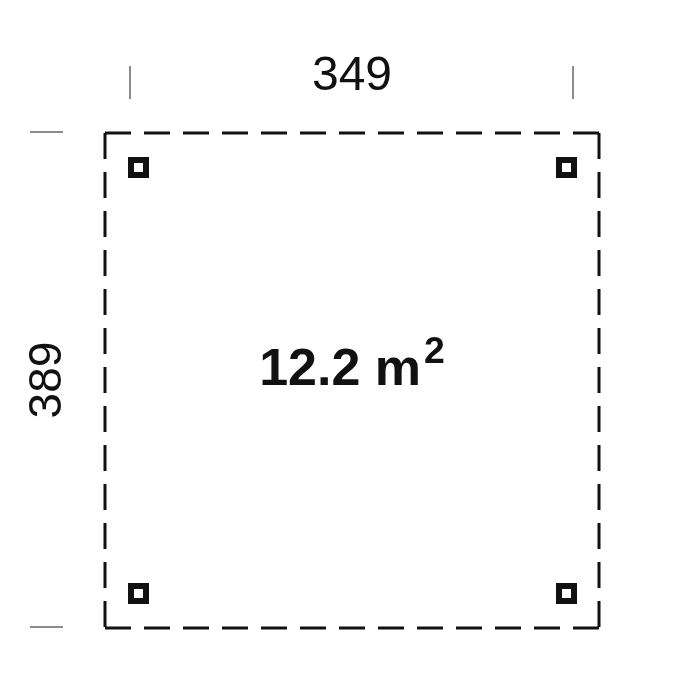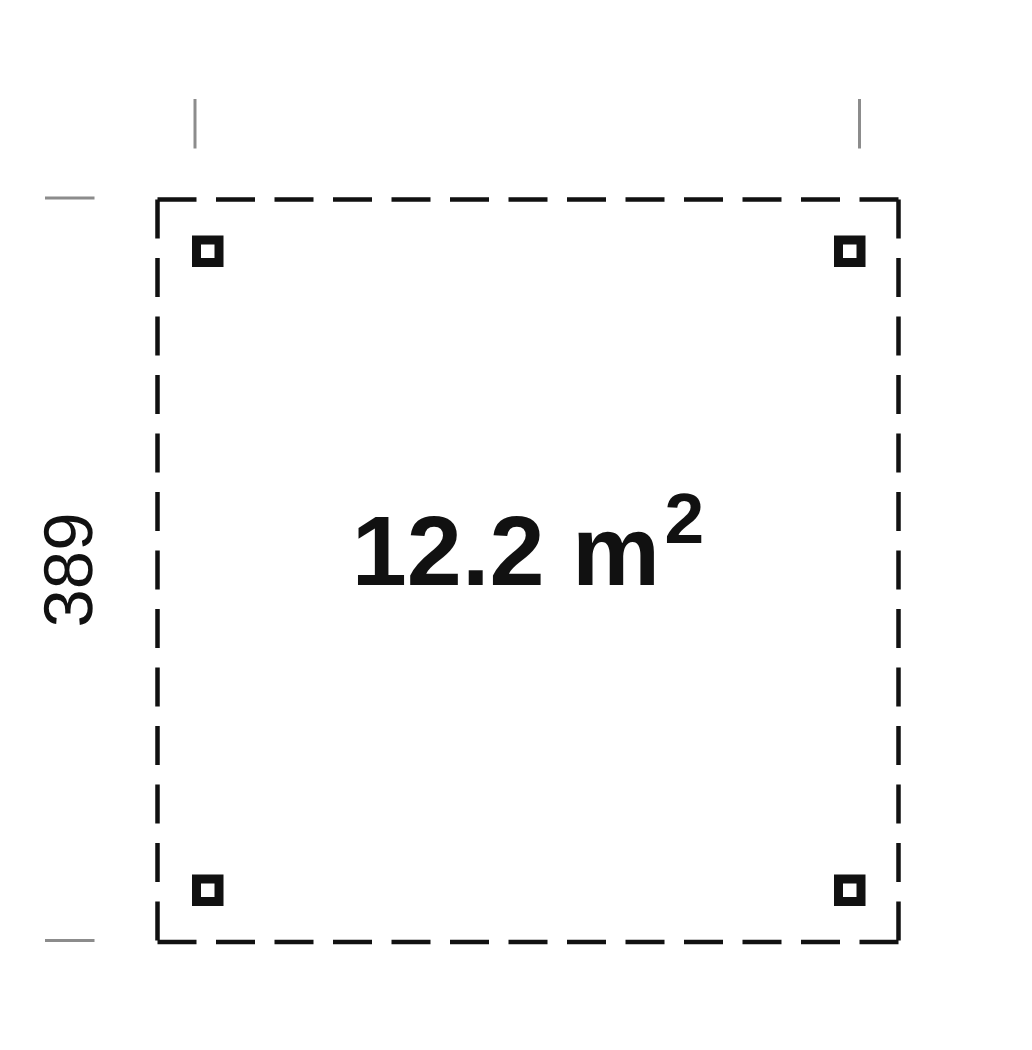--- a/index.html
+++ b/index.html
@@ -21,21 +21,21 @@
   .dim-left{
     position:absolute;left:45px;top:380px;
     transform:translate(-50%,-50%) rotate(-90deg);
     font-size:46px;line-height:1;white-space:nowrap;
   }
   .area-wrap{
     position:absolute;left:105px;top:133px;width:494px;height:495px;
     display:flex;align-items:center;justify-content:center;
   }
   .area{
-    font-size:66px;font-weight:bold;line-height:1;
+    font-size:52px;font-weight:bold;line-height:1;
     transform:translateY(-14px);white-space:nowrap;
   }
   .area .exp{
     font-size:0.72em;position:relative;top:-0.58em;margin-left:3px;display:inline-block;
   }
 </style>
 </head>
 <body>
 
 <div class="canvas">
@@ -51,20 +51,21 @@
     <rect class="post" x="559" y="160" width="15" height="15"></rect>
     <rect class="post" x="131" y="586" width="15" height="15"></rect>
     <rect class="post" x="559" y="586" width="15" height="15"></rect>
 
     <line class="tick" x1="130" y1="66" x2="130" y2="99"></line>
     <line class="tick" x1="573" y1="66" x2="573" y2="99"></line>
     <line class="tick" x1="30" y1="132" x2="63" y2="132"></line>
     <line class="tick" x1="30" y1="627" x2="63" y2="627"></line>
   </svg>
 
+  <div class="dim-top">349</div>
 
   <div class="dim-left">389</div>
 
   <div class="area-wrap">
     <div class="area"><span>12.2 m</span><span class="exp">2</span></div>
   </div>
 
 </div>
 
 </body></html>

